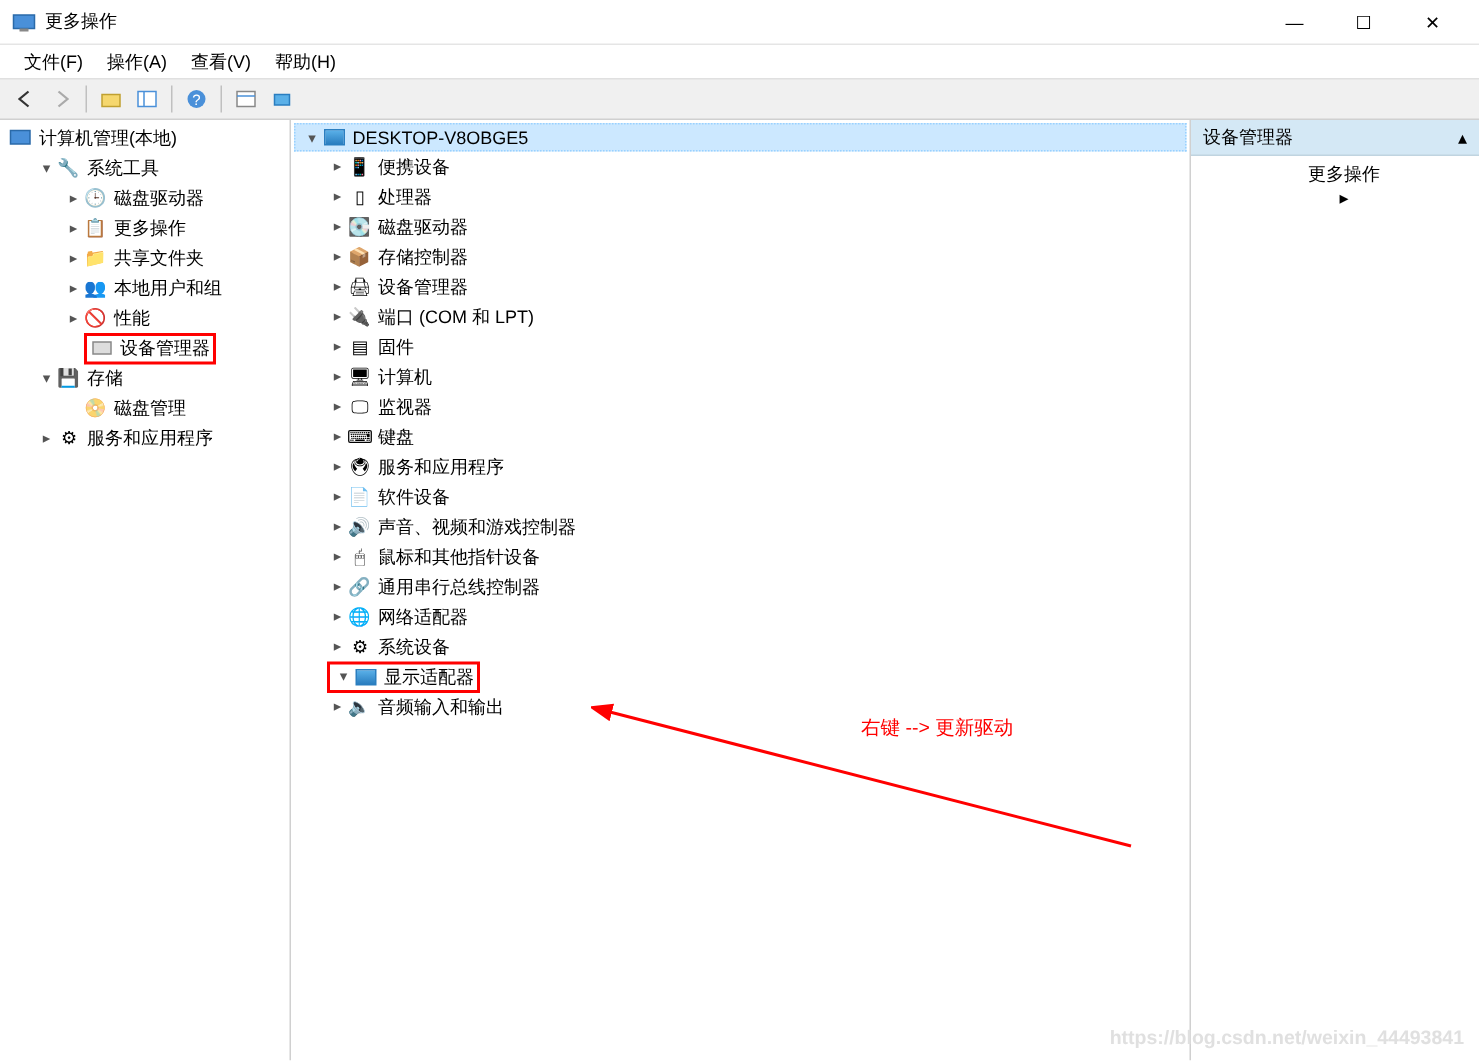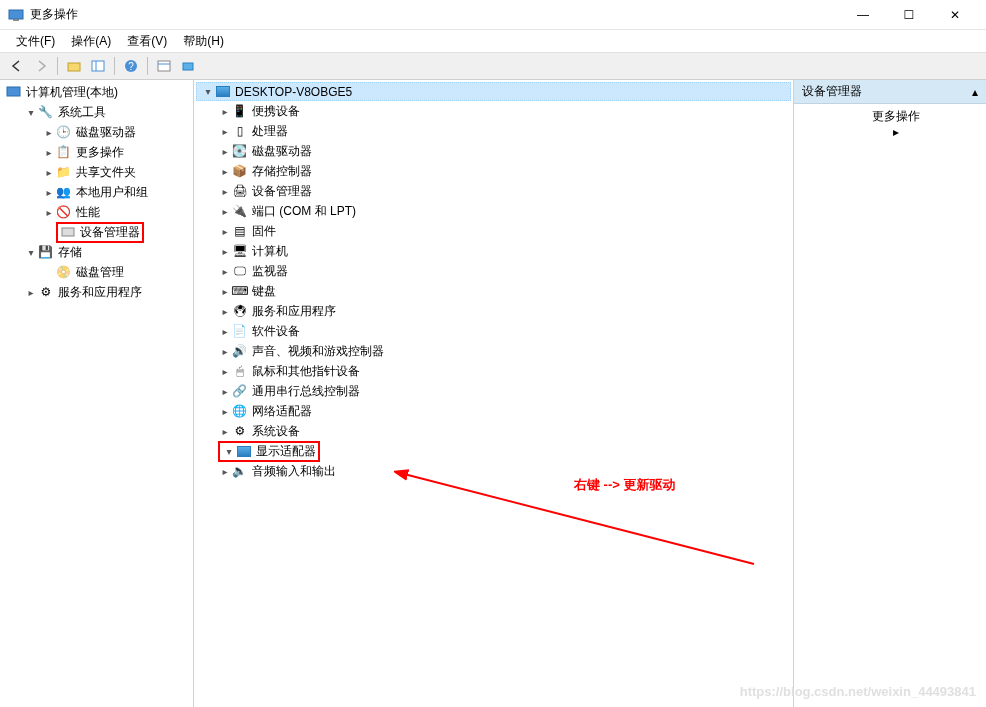--- a/index.html
+++ b/index.html
@@ -35,21 +35,21 @@
 .tree-children { padding-left: 18px; }
 .tree-node.selected { background: #cce8ff; border: 1px dotted #99d1ff; height: 19px; }
 .highlight-red { border: 2px solid red; padding: 0 2px; }
 
 
 .actions-header { background: #f0f0f0; padding: 4px 8px; border-bottom: 1px solid #d0d0d0; font-weight: normal; }
 .actions-section { background: #d4e8f5; padding: 3px 8px; display: flex; justify-content: space-between; align-items: center; border-bottom: 1px solid #c0d4e0; }
 .actions-item { padding: 4px 8px 4px 20px; display: flex; justify-content: space-between; align-items: center; cursor: pointer; flex-direction: column; }
 
 
-.annotation { position: absolute; color: red; font-weight: bold; font-size: 13px; pointer-events: none; }
+.annotation { position: absolute; color: red; font-weight: normal; font-size: 13px; pointer-events: none; }
 .arrow-svg { position: absolute; pointer-events: none; }
 
 
 .watermark { position: absolute; bottom: 8px; right: 10px; color: #e0e0e0; font-size: 13px; pointer-events: none; font-weight: bold; }
 
 
 .ico-box { width: 14px; height: 11px; border: 1px solid #888; display: inline-block; }
 .ico-monitor { background: linear-gradient(#5ab0e8,#2a7ec0); border-color:#2a7ec0; }
 </style>
 </head>

